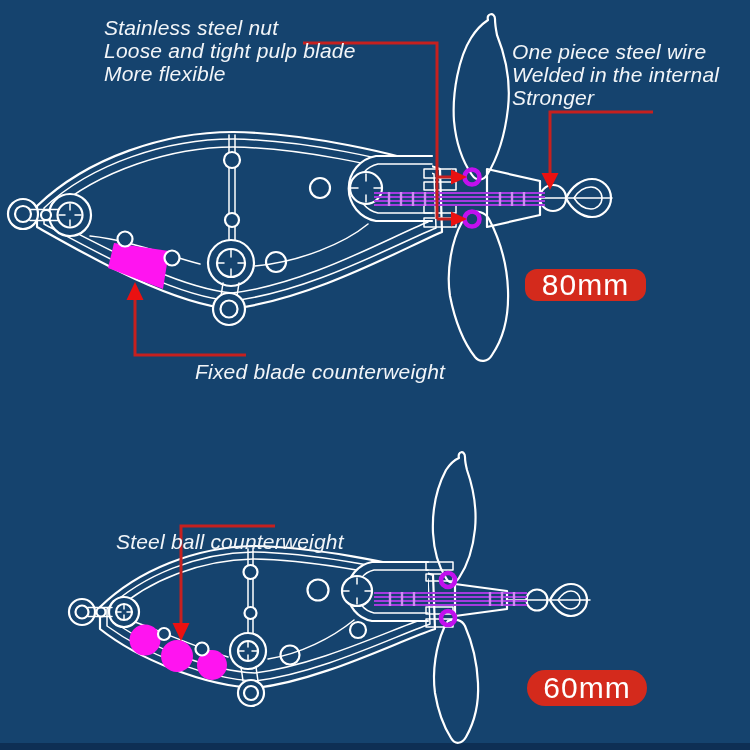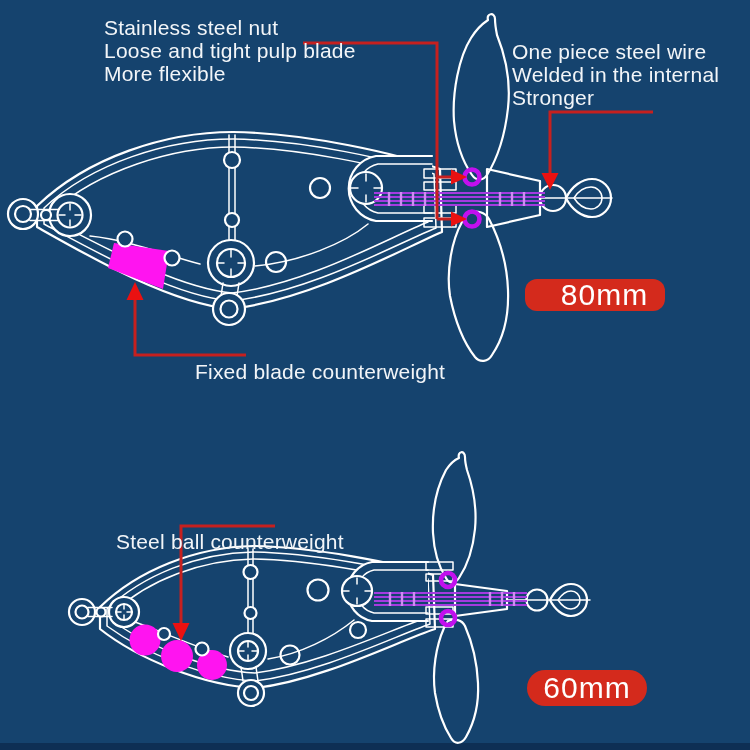--- a/index.html
+++ b/index.html
@@ -15,25 +15,25 @@
   .wfill{stroke:var(--line_white,#fff);stroke-width:2.2;fill:var(--background,#15436e);}
   .bgonly{fill:var(--background,#15436e);stroke:none;}
   .mag{fill:var(--highlight_magenta,#ff14f0);stroke:none;}
   .wire{stroke:var(--wire_purple,#a43be0);stroke-width:1.8;fill:none;}
   .wiret{stroke:var(--wire_light,#d18cf2);stroke-width:2.4;fill:none;}
   .nut{stroke:var(--nut_purple,#c210ee);stroke-width:4.6;fill:none;}
   .rline{stroke:var(--annotation_red,#c6201f);stroke-width:3;fill:none;}
   .rhead{fill:var(--arrow_red,#ea1111);stroke:none;}
   
   .callout{position:absolute;color:var(--text_white,#f2f5f8);font-size:21px;
-           line-height:23px;letter-spacing:.2px;white-space:nowrap;}
+           line-height:23px;letter-spacing:.2px;white-space:nowrap;font-style:italic;}
   .badge{position:absolute;background:var(--badge_red,#d42a1c);color:#fff;
          border-radius:12px;display:flex;align-items:center;justify-content:center;
          font-size:30px;letter-spacing:1px;}
-  .badge-80{left:525px;top:279px;width:121px;height:32px;padding-left:19px;}
+  .badge-80{left:525px;top:269px;width:121px;height:32px;}
   .badge-60{left:527px;top:670px;width:120px;height:36px;border-radius:18px;}
   .co-nut{left:104px;top:16px;}
   .co-wire{left:512px;top:40px;}
   .co-lead{left:195px;top:360px;}
   .co-ball{left:116px;top:498px;margin-top:32px;}
 </style>
 </head>
 <body>
 
 <div class="canvas">

